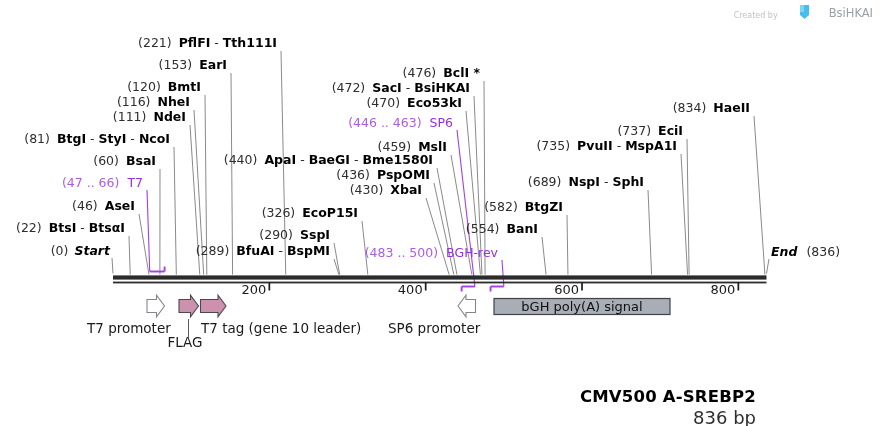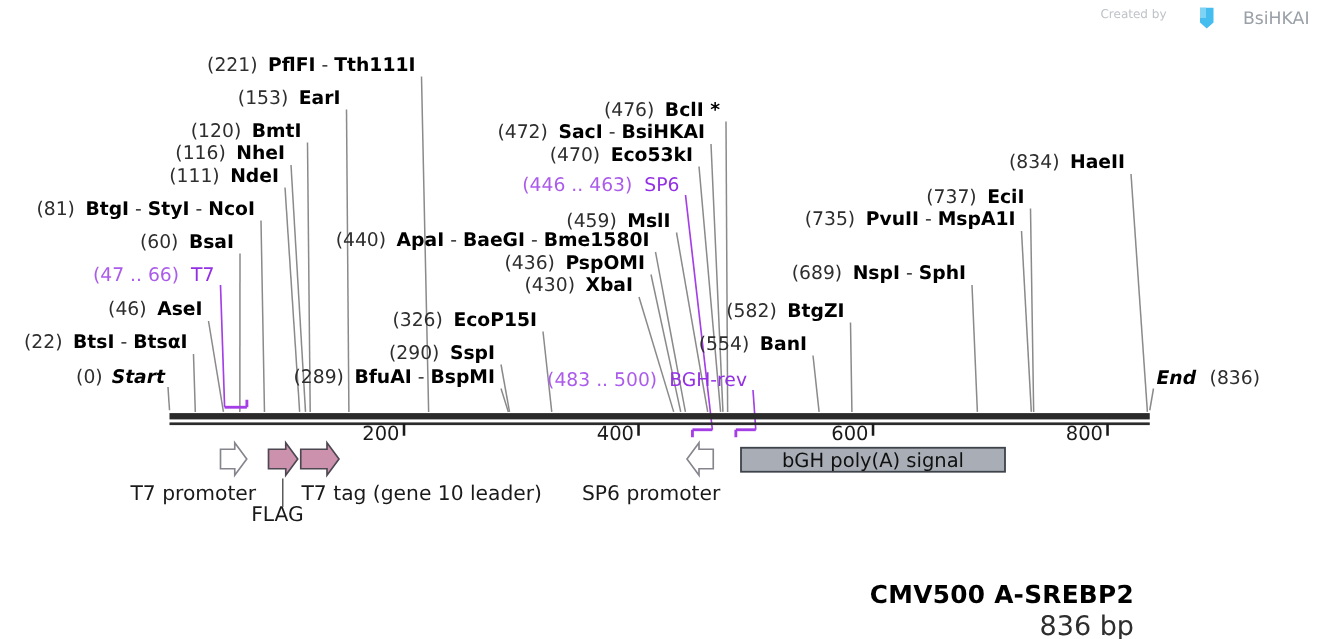--- a/index.html
+++ b/index.html
@@ -5,21 +5,21 @@
   html,body{margin:0;padding:0;background:#ffffff;width:880px;height:426px;overflow:hidden;
             font-family:"DejaVu Sans", sans-serif;}
   .canvas{position:absolute;left:0;top:0;width:880px;height:426px;background:#fff;}
   #map-svg{position:absolute;left:0;top:0;}
   #map-svg text{font-family:"DejaVu Sans", sans-serif;}
   .enz-pos,.enz-sep{fill:#2e2e2e;font-weight:400;}
   .enz-name{fill:#000000;font-weight:700;}
   .terminus-name{fill:#000000;font-weight:700;font-style:italic;}
   .primer-pos{fill:#ab5cea;font-weight:400;}
   .primer-name{fill:#9430e4;font-weight:400;}
-  .watermark{position:absolute;top:5px;right:7px;display:flex;align-items:flex-start;gap:19px;}
+  .watermark{position:absolute;top:5px;right:7px;display:flex;align-items:flex-end;gap:19px;}
   .wm-created{font-size:8px;color:#bfc3c8;margin-right:2px;}
   .wm-brand{font-size:11.5px;color:#9aa0a7;}
   .title-block{position:absolute;left:0;top:387px;width:756px;text-align:right;}
   .plasmid-name{font-size:16.5px;font-weight:bold;color:#000;letter-spacing:.2px;}
   .plasmid-length{font-size:18px;color:#2e2e2e;margin-top:1px;}
 </style>
 </head>
 <body>
 
 <div class="canvas">

